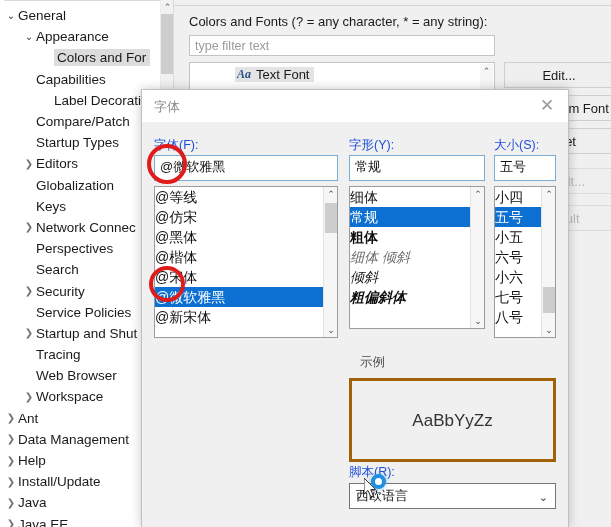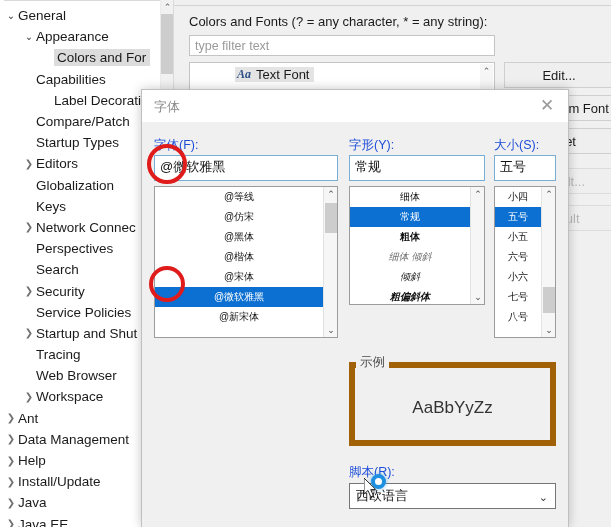--- a/index.html
+++ b/index.html
@@ -168,22 +168,22 @@
     white-space: nowrap; overflow: hidden;
   }
   .listbox {
     position: absolute;
     background: #ffffff; border: 1px solid #9c9c9c;
     overflow: hidden;
   }
   .lb-inner { position: absolute; left: 0; top: 0; right: 14px; top: 0; }
   .lb-item {
     height: 20px; line-height: 20px;
-    font-size: 10px; color: #111;
-    white-space: nowrap; overflow: hidden; text-align: center;
+    font-size: 14px; color: #111;
+    white-space: nowrap; overflow: hidden;
   }
   .lb-item.sel { background: #0b70d1; color: #ffffff; }
   .lb-item.thin { font-weight: 300; }
   .lb-item.bold { font-weight: bold; }
   .lb-item.ital { font-style: italic; }
   .lb-item.boldital { font-weight: bold; font-style: italic; }
   .lb-item.grayish { color: #6d6d6d; }
 
   .lb-sb {
     position: absolute; right: 0px; top: 0px; width: 14px; bottom: 0;
@@ -193,22 +193,23 @@
     position: absolute; left: 0; width: 14px; height: 14px;
     text-align: center; line-height: 14px; font-size: 9px; color: #4a4a4a;
   }
   .lb-sb .sb-up { top: 0; }
   .lb-sb .sb-dn { bottom: 0; }
   .lb-sb .sb-thumb {
     position: absolute; left: 1px; width: 12px; background: #cdcdcd;
   }
   .grpbox {
     position: absolute;
-    border: 6px solid #a16207;
+    border: 3px solid #a16207;
     background: transparent;
+    margin-top: 16px;
   }
   .grp-legend {
     position: absolute;
     background: #f0f0f0; padding: 0 4px;
     font-size: 12.5px; color: #4a4a4a;
   }
   .sample-text {
     position: absolute;
     width: 100%; text-align: center;
     font-size: 17px; color: #333;
@@ -418,21 +419,21 @@
           </div>
         <div class="lb-sb">
           <div class="sb-up">⌃</div>
           <div class="sb-thumb" style="top:16px; height:30px;"></div>
           <div class="sb-dn">⌄</div>
         </div>
       </div>
 
       <div class="fld-label" style="left:207px; top:15px;">字形(Y):</div>
       <div class="txtbox" style="left:207px; top:33px; width:136px; height:26px;">常规</div>
-      <div class="listbox" style="left:207px; top:64px; width:136px; height:119px;">
+      <div class="listbox" style="left:207px; top:64px; width:136px; height:143px;">
         <div class="lb-inner" id="style-list-host">
             <div class="lb-item thin">细体</div>
             <div class="lb-item sel">常规</div>
             <div class="lb-item bold">粗体</div>
             <div class="lb-item thin ital grayish">细体 倾斜</div>
             <div class="lb-item ital">倾斜</div>
             <div class="lb-item boldital">粗偏斜体</div>
           </div>
         <div class="lb-sb">
           <div class="sb-up">⌃</div>

